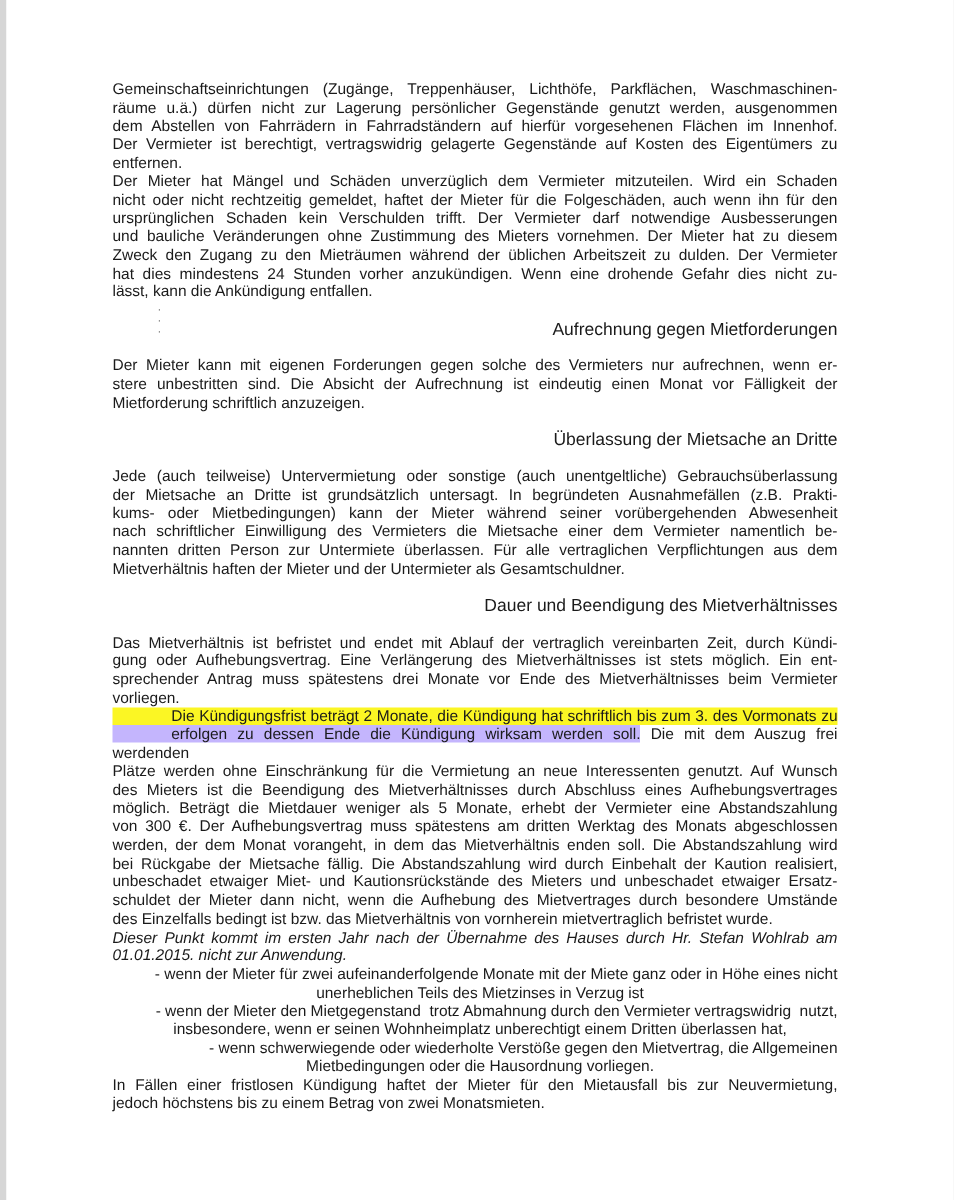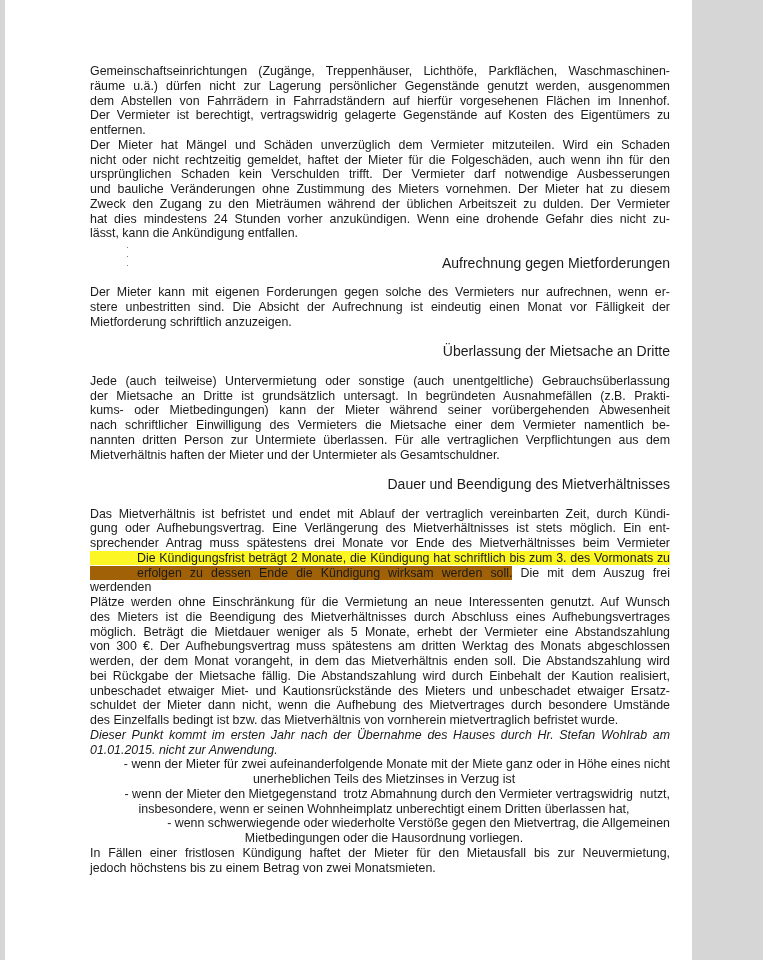--- a/index.html
+++ b/index.html
@@ -3,21 +3,21 @@
 <meta charset="utf-8">
 <style>
   html, body { margin: 0; padding: 0; }
   body {
     width: 763px; height: 960px; overflow: hidden;
     background: #d6d6d6;
     position: relative;
     font-family: "Liberation Sans", sans-serif;
   }
   .page {
-    position: absolute; left: 5px; top: 0; width: 687px; height: 960px;
+    position: absolute; left: 5px; top: 0; width: 758px; height: 960px;
     background: #ffffff;
   }
   .content {
     position: absolute; left: 85px; top: 64px; width: 580px;
     font-size: 12.4px; line-height: 14.75px; color: #1a1a1a;
   }
   .content p { margin: 0; text-align: justify; text-align-last: left; }
   .jline { display: block; text-align: justify; text-align-last: justify; }
   .lline { display: block; text-align: right; }
   h2 {
@@ -81,25 +81,26 @@
     </p>
 
     <div class="gap"></div>
     <h2>Dauer und Beendigung des Mietverhältnisses</h2>
     <div class="gap"></div>
 
     <p>
       <span class="jline">Das Mietverhältnis ist befristet und endet mit Ablauf der vertraglich vereinbarten Zeit, durch Kündi-</span>
       <span class="jline">gung oder Aufhebungsvertrag. Eine Verlängerung des Mietverhältnisses ist stets möglich. Ein ent-</span>
       <span class="jline">sprechender Antrag muss spätestens drei Monate vor Ende des Mietverhältnisses beim Vermieter</span>
+      <span class="lline">vorliegen.</span>
     </p>
 
     <p>
       <span class="jline"><span class="hl" style="background: rgb(251, 246, 36);">Die Kündigungsfrist beträgt 2 Monate, die Kündigung hat schriftlich bis zum 3. des Vormonats zu</span></span>
-      <span class="jline"><span class="hl" style="background: #a16207; margin-top: 24px;">erfolgen zu dessen Ende die Kündigung wirksam werden soll.</span><span> Die mit dem Auszug frei werdenden</span></span>
+      <span class="jline"><span class="hl" style="background: #c4b5fd; margin-top: 24px;">erfolgen zu dessen Ende die Kündigung wirksam werden soll.</span><span> Die mit dem Auszug frei werdenden</span></span>
       <span class="jline">Plätze werden ohne Einschränkung für die Vermietung an neue Interessenten genutzt. Auf Wunsch</span>
       <span class="jline">des Mieters ist die Beendigung des Mietverhältnisses durch Abschluss eines Aufhebungsvertrages</span>
       <span class="jline">möglich. Beträgt die Mietdauer weniger als 5 Monate, erhebt der Vermieter eine Abstandszahlung</span>
       <span class="jline">von 300 €. Der Aufhebungsvertrag muss spätestens am dritten Werktag des Monats abgeschlossen</span>
       <span class="jline">werden, der dem Monat vorangeht, in dem das Mietverhältnis enden soll. Die Abstandszahlung wird</span>
       <span class="jline">bei Rückgabe der Mietsache fällig. Die Abstandszahlung wird durch Einbehalt der Kaution realisiert,</span>
       <span class="jline">unbeschadet etwaiger Miet- und Kautionsrückstände des Mieters und unbeschadet etwaiger Ersatz-</span>
       <span class="jline">schuldet der Mieter dann nicht, wenn die Aufhebung des Mietvertrages durch  besondere Umstände</span>
       <span class="lline">des  Einzelfalls bedingt  ist bzw. das Mietverhältnis von vornherein mietvertraglich befristet wurde.</span>
     </p>

